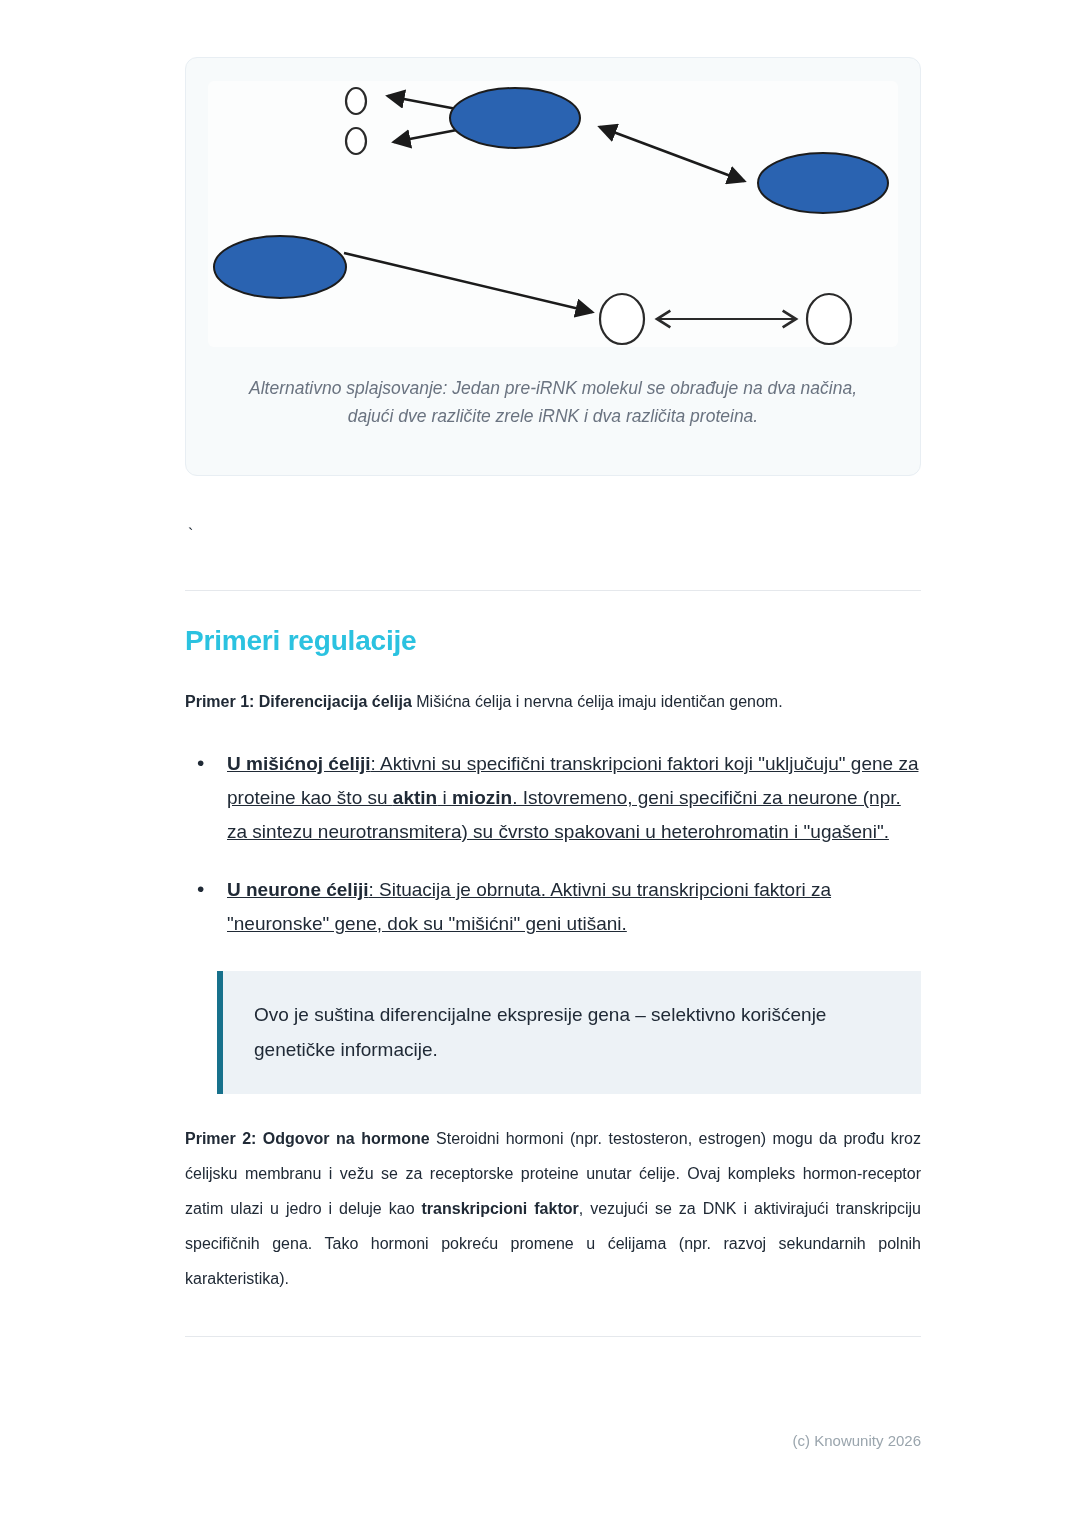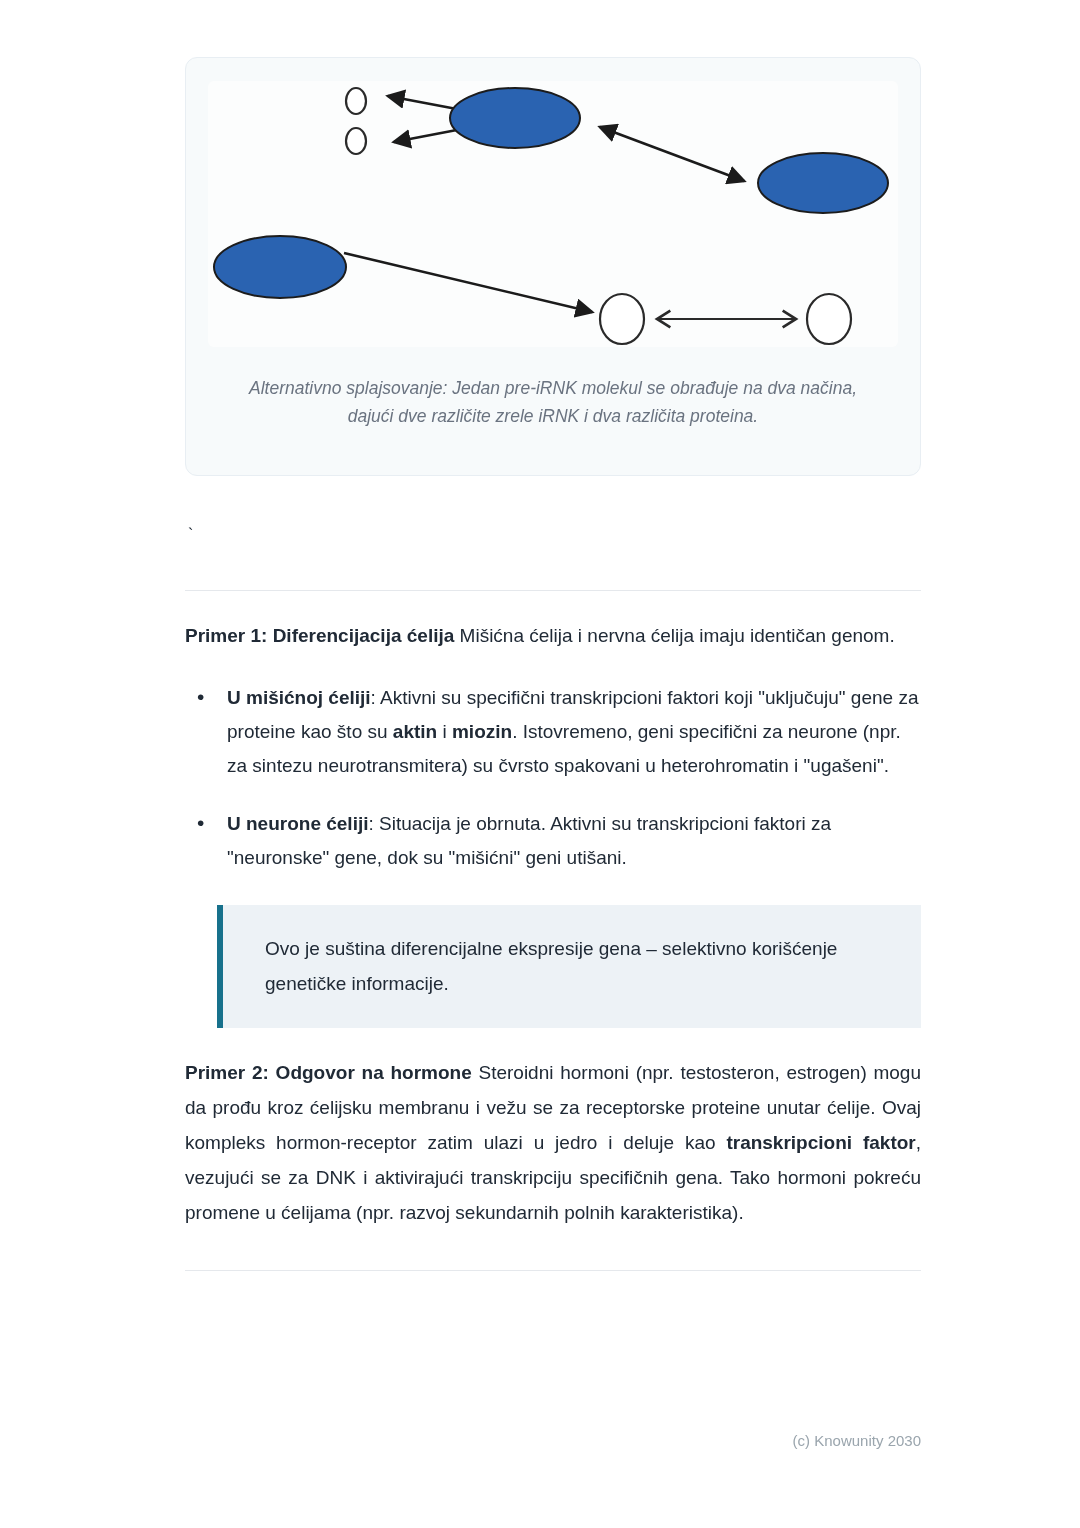--- a/index.html
+++ b/index.html
@@ -36,37 +36,37 @@
   }
   .stray{ margin:50px 0 0 3px; font-size:16px; height:20px; }
   hr.divider{ border:none; border-top:1px solid var(--divider); }
   .hr1{ margin-top:44px; }
   .hr2{ margin-top:40px; }
   h2.accent{
     color:var(--accent); font-size:28px; font-weight:700; letter-spacing:-0.2px;
     margin-top:34px;
   }
   .para{
-    margin-top:27px; font-size:19px; line-height:35px;
+    margin-top:27px; font-size:16px; line-height:35px;
   }
   .justify{ text-align:justify; text-align-last:left; }
   .para strong, .bullets strong{ font-weight:700; }
   ul.bullets{
     list-style:none; margin-top:28px; padding-left:12px;
-    font-size:19px; line-height:34px;
+    font-size:19px; line-height:34px;text-decoration:underline;
   }
   ul.bullets li{ position:relative; padding-left:30px; }
   ul.bullets li + li{ margin-top:24px; }
   ul.bullets li::before{
     content:"\2022"; position:absolute; left:0; top:-1px; font-size:21px; color:var(--text);
   }
   .callout{
     margin:30px 0 0 32px; background:var(--callout-bg);
     border-left:6px solid var(--callout-border);
-    padding:26px 30px 27px 42px;
+    padding:26px 30px 27px 31px;
   }
   .callout p{ font-size:19px; line-height:35px; }
   .footer-copy{
     position:absolute; top:1432px; right:67px; z-index:2;
     color:var(--footer); font-size:15px;
   }
   svg .blue{ fill:var(--figure-blue); stroke:var(--line); stroke-width:2; }
   svg .open{ fill:#ffffff; stroke:#2a2a2a; stroke-width:2.2; }
   svg .arrow{ stroke:#1b1b1b; stroke-width:2.6; }
   svg .thin-arrow{ stroke:#2a2a2a; stroke-width:2; fill:none; }
@@ -108,34 +108,35 @@
           <ellipse class="open" cx="621" cy="238" rx="22" ry="25"></ellipse>
         </svg>
       </div>
       <figcaption class="figure-caption">Alternativno splajsovanje: Jedan pre-iRNK molekul se obrađuje na dva načina, dajući dve različite zrele iRNK i dva različita proteina.</figcaption>
     </figure>
 
     <p class="stray">`</p>
 
     <hr class="divider hr1">
 
+    <h2 class="accent">Primeri regulacije</h2>
 
     <p class="para justify"><strong>Primer 1: Diferencijacija ćelija</strong><span> Mišićna ćelija i nervna ćelija imaju identičan genom.</span></p>
 
     <ul class="bullets">
       <li><strong>U mišićnoj ćeliji</strong><span>: Aktivni su specifični transkripcioni faktori koji "uključuju" gene za proteine kao što su </span><strong>aktin</strong><span> i </span><strong>miozin</strong><span>. Istovremeno, geni specifični za neurone (npr. za sintezu neurotransmitera) su čvrsto spakovani u heterohromatin i "ugašeni".</span></li>
       <li><strong>U neurone ćeliji</strong><span>: Situacija je obrnuta. Aktivni su transkripcioni faktori za "neuronske" gene, dok su "mišićni" geni utišani.</span></li>
     </ul>
 
     <blockquote class="callout">
       <p>Ovo je suština diferencijalne ekspresije gena – selektivno korišćenje genetičke informacije.</p>
     </blockquote>
 
     <p class="para justify"><strong>Primer 2: Odgovor na hormone</strong><span> Steroidni hormoni (npr. testosteron, estrogen) mogu da prođu kroz ćelijsku membranu i vežu se za receptorske proteine unutar ćelije. Ovaj kompleks hormon-receptor zatim ulazi u jedro i deluje kao </span><strong>transkripcioni faktor</strong><span>, vezujući se za DNK i aktivirajući transkripciju specifičnih gena. Tako hormoni pokreću promene u ćelijama (npr. razvoj sekundarnih polnih karakteristika).</span></p>
 
     <hr class="divider hr2">
 
 
   </main>
 
-  <div class="footer-copy">(c) Knowunity 2030</div>
+  <div class="footer-copy">(c) Knowunity 2026</div>
 
 </div>
 
 </body></html>

